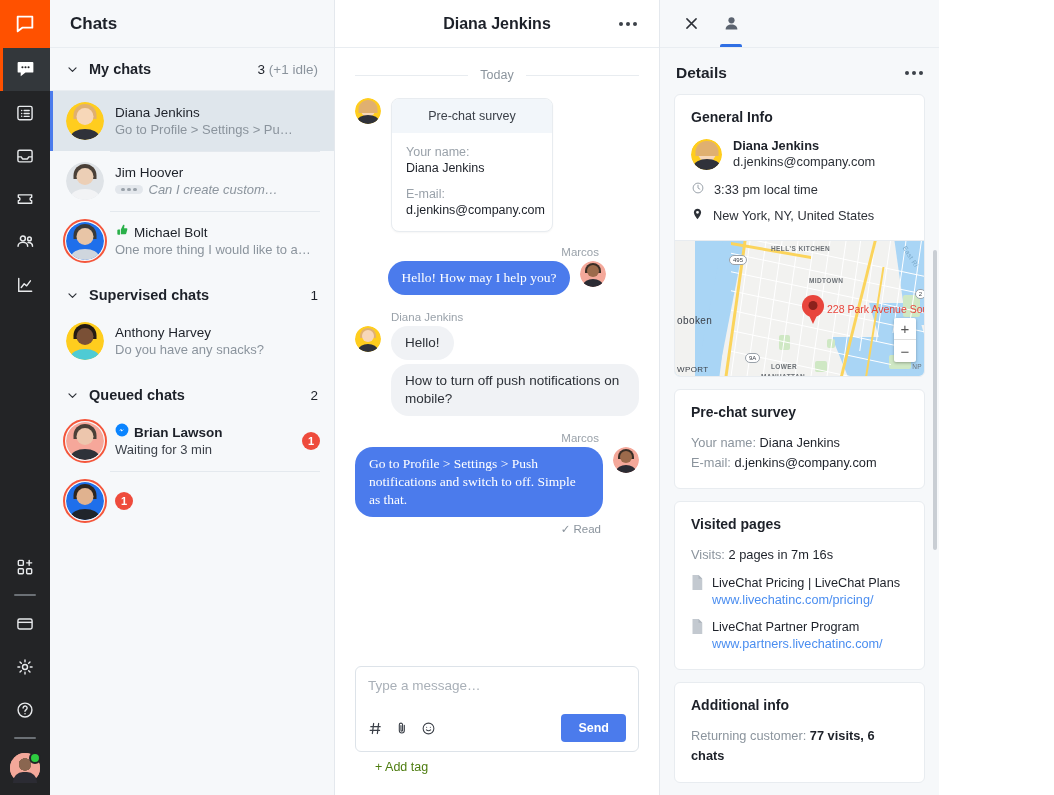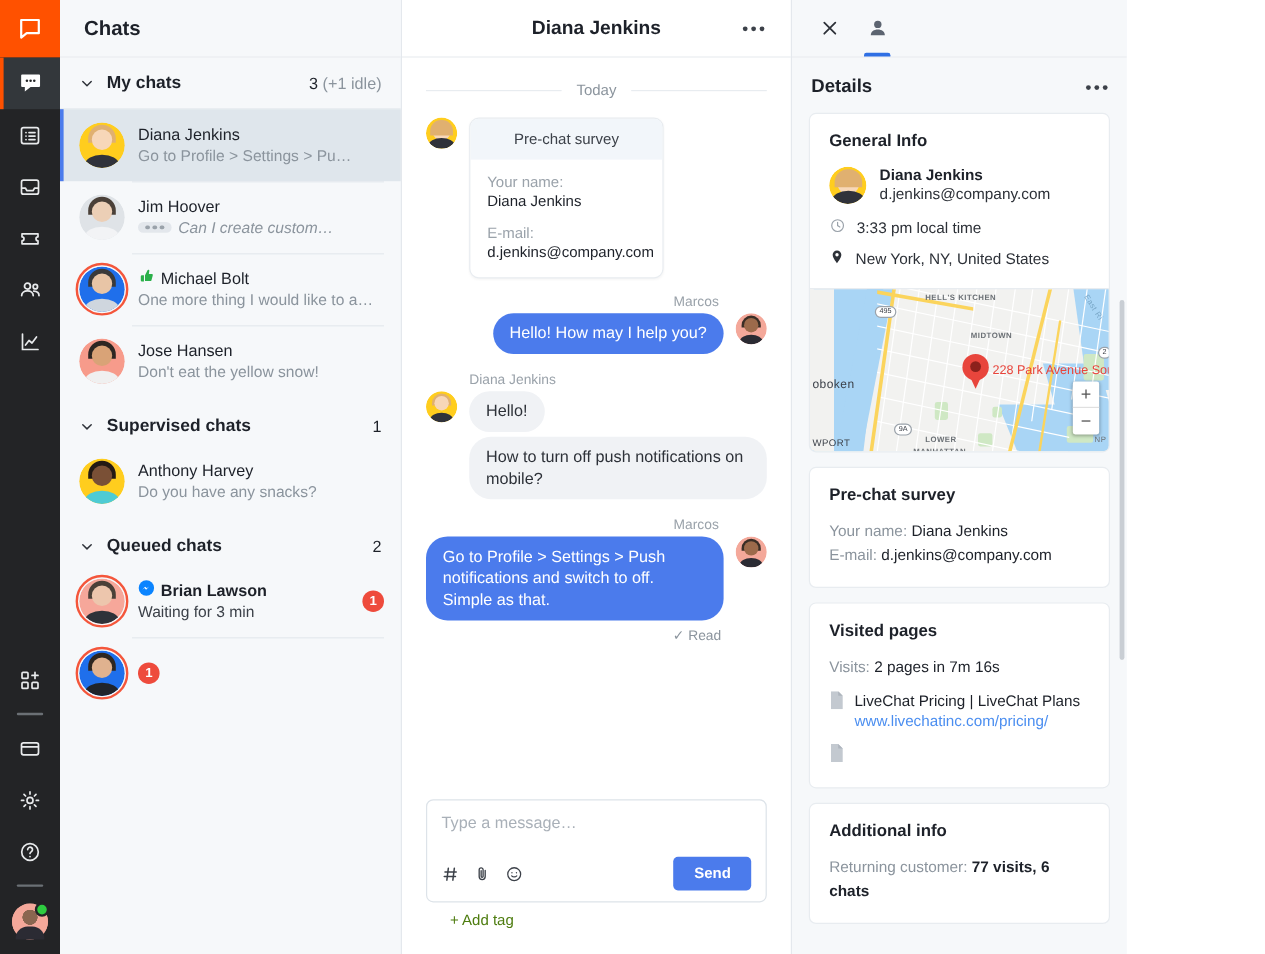--- a/index.html
+++ b/index.html
@@ -137,21 +137,21 @@
     position: absolute; right: 16px; top: 50%; transform: translateY(-50%);
     display: flex; gap: 3px; cursor: pointer; padding: 6px;
   }
   .dots-btn i { width: 4px; height: 4px; border-radius: 50%; background: #3c4149; display:block; }
   .conv-body { flex: 1 1 auto; padding: 14px 20px 6px 20px; overflow: hidden; }
   .day-sep { display: flex; align-items: center; gap: 12px; margin: 6px 0 16px 0; }
   .day-sep .line { flex: 1; height: 1px; background: #e8ecf0; }
   .day-sep .lbl { font-size: 12.5px; color: #8b949d; }
 
   .msg-row { display: flex; align-items: flex-start; gap: 10px; margin-bottom: 4px; }
-  .msg-row.right { justify-content: flex-end; }
+  .msg-row.right { justify-content: center; font-family: Liberation Serif, serif; }
   .msg-av { width: 26px; height: 26px; border-radius: 50%; flex: 0 0 26px; position: relative; overflow: hidden; }
   .survey-card {
     border: 1px solid #e8ecf0; border-radius: 8px; width: 162px; overflow: hidden;
     background: #fff; box-shadow: 0 1px 2px rgba(0,0,0,.04);
   }
   .survey-card .hd {
     background: #f2f6fa; text-align: center; padding: 10px 8px;
     font-size: 12.5px; color: #3c4149;
   }
   .survey-card .bd { padding: 12px 14px 14px 14px; }
@@ -428,39 +428,20 @@
           </div>
           <div class="chat-meta">
             <div class="chat-name">
               <span><svg width="14" height="14" viewBox="0 0 24 24" fill="#2ab04a">
                   <path d="M8.5 20H5.6A1.6 1.6 0 014 18.4v-6A1.6 1.6 0 015.6 11h2.9zM10 11l3.8-7.4a1.3 1.3 0 012.4.9L15.5 9h4.1a1.6 1.6 0 011.55 2l-1.9 7a1.6 1.6 0 01-1.55 1.2H10z"></path>
                 </svg></span>
               <span>Michael Bolt</span>
             </div>
             <div class="chat-prev">
               <span>One more thing I would like to a…</span>
-            </div>
-          </div>
-        </div>
-        <div class="chat-row">
-          <div class="chat-av-wrap">
-            <div class="chat-av">
-              <div class="av" style="background:#f79b8b">
-                <div class="hair" style="width:23px;height:15px;top:2px;background:#2d2622;border-radius:23px 23px 0 0"></div>
-                <div class="hd" style="width:17px;height:17px;top:6px;background:#d9a377"></div>
-                <div class="tor" style="width:28px;height:11px;background:#f0f0f0"></div>
-              </div>
-            </div>
-          </div>
-          <div class="chat-meta">
-            <div class="chat-name">
-              <span>Jose Hansen</span>
-            </div>
-            <div class="chat-prev">
-              <span>Don't eat the yellow snow!</span>
             </div>
           </div>
         </div>
         <div class="section-head plain">
           <span class="chev">
             <svg width="13" height="13" viewBox="0 0 24 24" fill="none" stroke="#2d3138" stroke-width="2.2" stroke-linecap="round" stroke-linejoin="round">
               <path d="M5.5 9l6.5 6.5L18.5 9"></path>
             </svg>
           </span>
           <span class="title">Supervised chats</span>
@@ -808,20 +789,24 @@
             <div class="page-url">www.livechatinc.com/pricing/</div>
           </div>
         </div>
         <div class="page-item">
           <span>
             <svg width="12" height="15" viewBox="0 0 16 20" fill="#c3c9d0">
                 <path d="M2 0h8l5 5v15H2z"></path>
                 <path d="M10 0l5 5h-5z" fill="#aeb5bd"></path>
               </svg>
           </span>
+          <div class="txt">
+            <div class="page-title">LiveChat Partner Program</div>
+            <div class="page-url">www.partners.livechatinc.com/</div>
+          </div>
         </div>
       </div>
     </div>
 
     <div class="card">
       <div class="card-pad">
         <h4>Additional info</h4>
         <div class="kv">
           <span class="k">Returning customer:</span>
           <span style="font-weight:600">77 visits, 6 chats</span>

